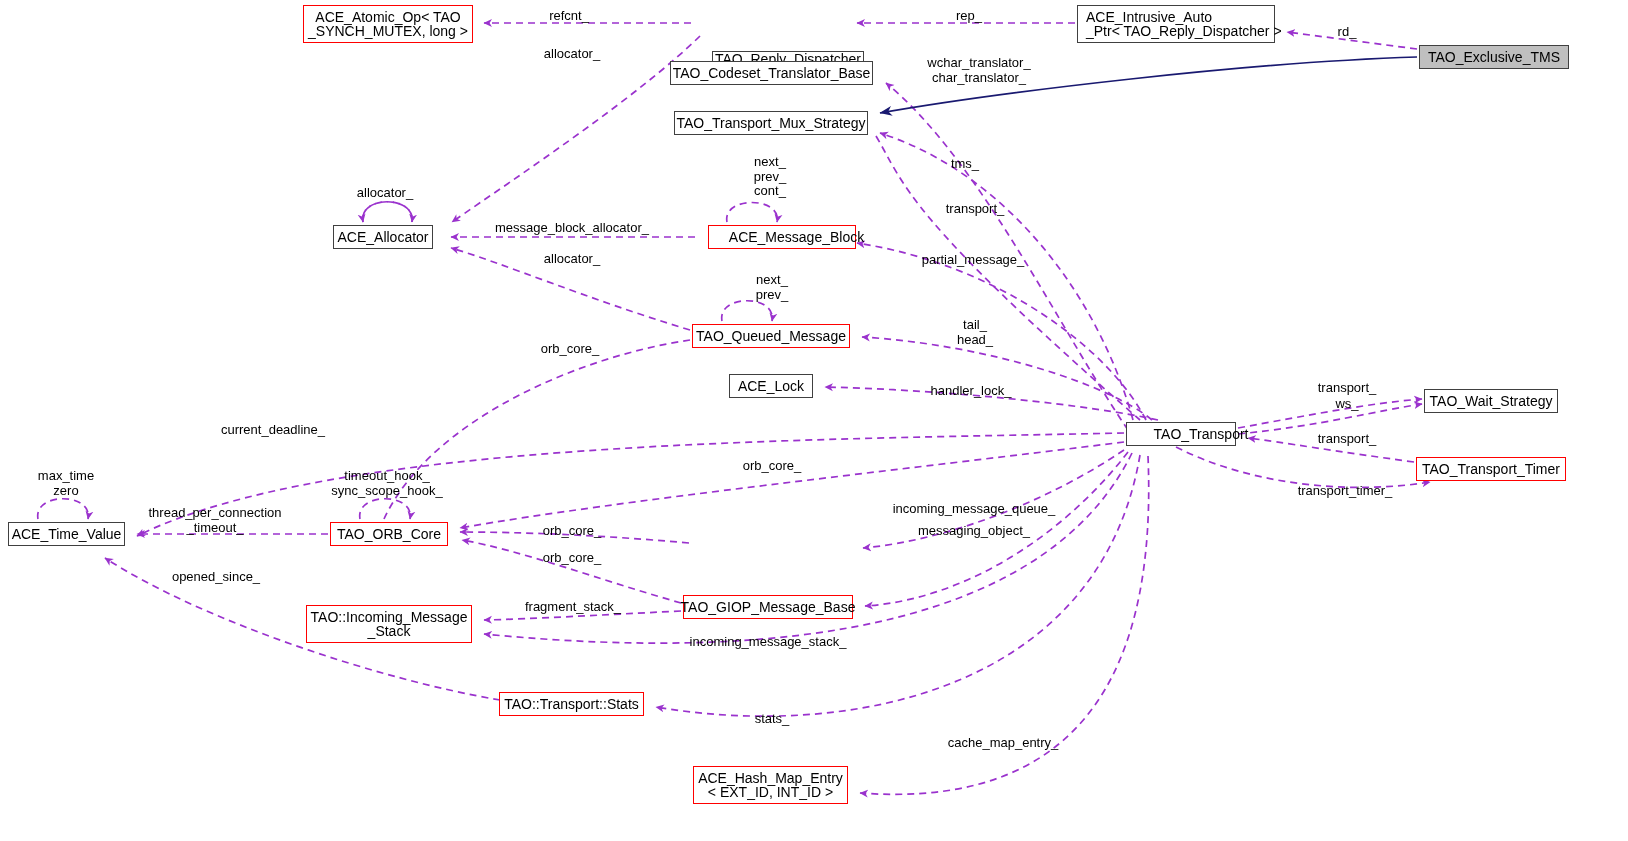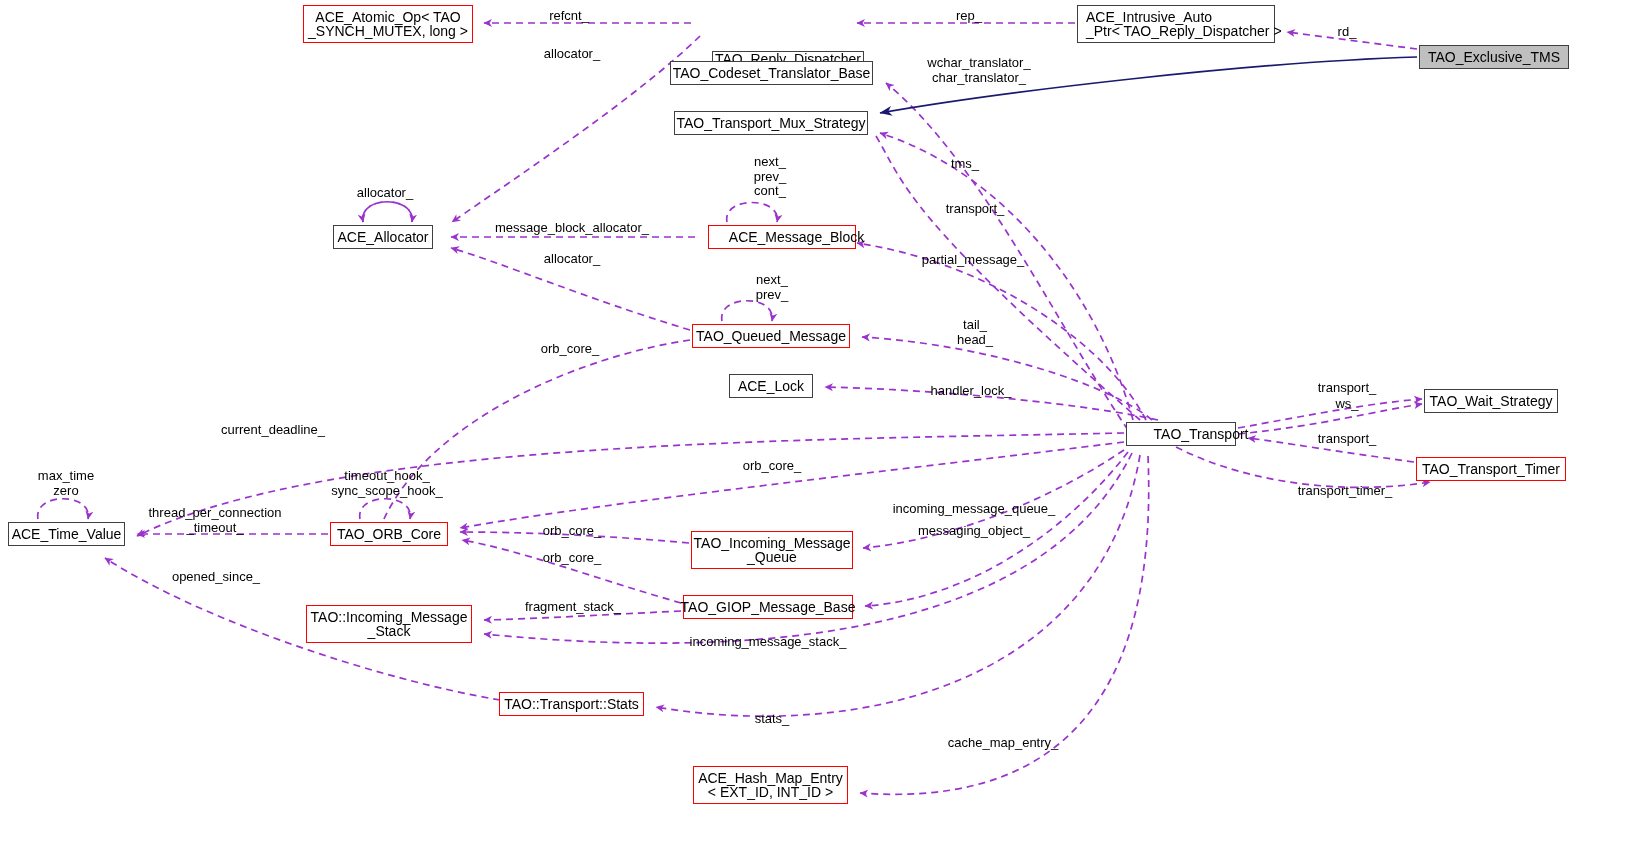--- a/index.html
+++ b/index.html
@@ -157,22 +157,20 @@
   <div class="node" style="left:674px;top:111px;width:194px;height:24px;"><span>TAO_Transport_Mux_Strategy</span></div>
   <div class="node" style="left:333px;top:225px;width:100px;height:24px;"><span>ACE_Allocator</span></div>
   <div class="node red" style="left:708px;top:225px;width:148px;height:24px;padding-left:33px;"><span>ACE_Message_Block</span></div>
   <div class="node red" style="left:692px;top:324px;width:158px;height:24px;"><span>TAO_Queued_Message</span></div>
   <div class="node" style="left:729px;top:374px;width:84px;height:24px;"><span>ACE_Lock</span></div>
   <div class="node" style="left:1126px;top:422px;width:110px;height:24px;padding-left:44px;"><span>TAO_Transport</span></div>
   <div class="node" style="left:1424px;top:389px;width:134px;height:24px;"><span>TAO_Wait_Strategy</span></div>
   <div class="node red" style="left:1416px;top:457px;width:150px;height:24px;"><span>TAO_Transport_Timer</span></div>
   <div class="node" style="left:8px;top:522px;width:117px;height:24px;"><span>ACE_Time_Value</span></div>
   <div class="node red" style="left:330px;top:522px;width:118px;height:24px;"><span>TAO_ORB_Core</span></div>
-  <div class="node red" style="left:691px;top:531px;width:162px;height:38px;"><span>TAO_Incoming_Message
-_Queue</span></div>
   <div class="node red" style="left:683px;top:595px;width:170px;height:24px;"><span>TAO_GIOP_Message_Base</span></div>
   <div class="node red" style="left:306px;top:605px;width:166px;height:38px;"><span>TAO::Incoming_Message
 _Stack</span></div>
   <div class="node red" style="left:499px;top:692px;width:145px;height:24px;"><span>TAO::Transport::Stats</span></div>
   <div class="node red" style="left:693px;top:766px;width:155px;height:38px;"><span>ACE_Hash_Map_Entry
 &lt; EXT_ID, INT_ID &gt;</span></div>
 
   <div class="elabel" style="left:569px;top:9px;">refcnt_</div>
   <div class="elabel" style="left:969px;top:9px;">rep_</div>
   <div class="elabel" style="left:1347px;top:25px;">rd_</div>

